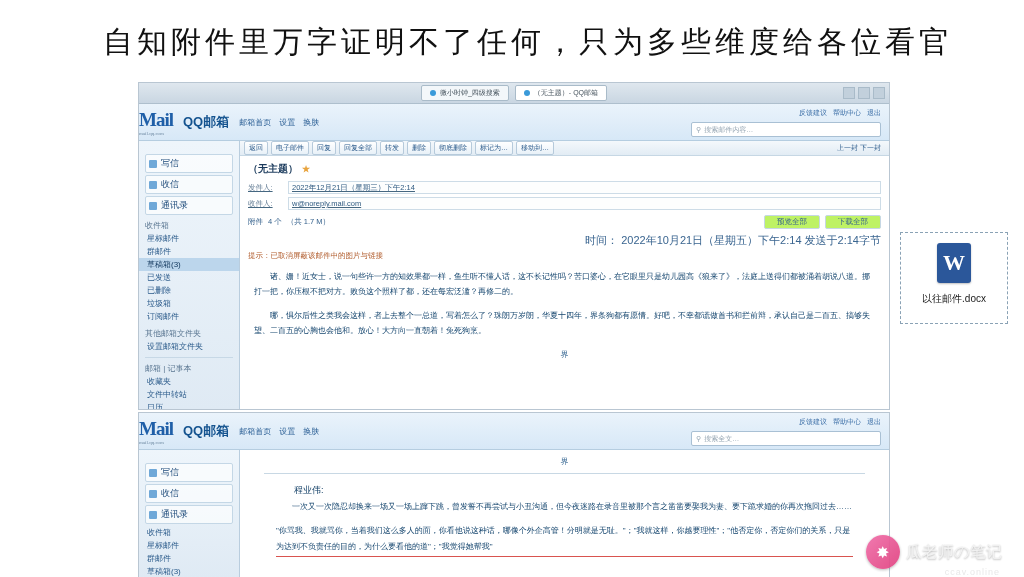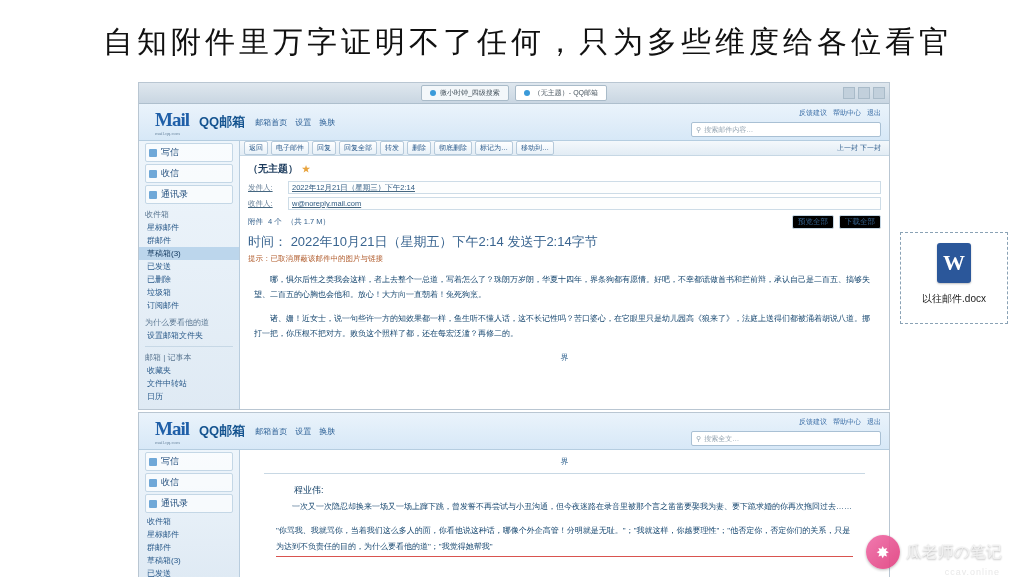--- a/index.html
+++ b/index.html
@@ -47,40 +47,40 @@
   }
   .chrome .tabbox.sel{background:#ffffff;}
   .chrome .dot{width:6px;height:6px;border-radius:50%;background:#3a9ad9;}
   .chrome-right{position:absolute;right:4px;top:4px;display:flex;gap:3px;}
   .chrome-right i{display:block;width:10px;height:10px;background:#c2d0dc;border:1px solid #a9bbc9;}
 
   
   .qqhead{
     height:36px;background:linear-gradient(#eaf3fb,#d7e8f7);
     border-bottom:1px solid #b5cde0;
-    display:flex;align-items:center;padding:0 16px;gap:10px;position:relative;
+    display:flex;align-items:center;padding:0 0;gap:10px;position:relative;
   }
   .logo{font-family:"Liberation Serif",serif;font-size:19px;color:#1f5fa8;font-weight:bold;letter-spacing:-1px;}
   .logo small{display:block;font-size:5px;color:#6f8aa3;letter-spacing:0;font-weight:normal;}
   .logo-qq{font-size:13px;color:#14538f;font-weight:bold;font-family:"Liberation Sans",sans-serif;}
   .hnav{font-size:8px;color:#2b5f95;display:flex;gap:8px;}
   .hnav b{font-weight:normal;}
   .hright{position:absolute;right:8px;top:4px;font-size:7px;color:#3a6da6;display:flex;gap:6px;}
   .searchbar{
     position:absolute;right:8px;bottom:3px;width:180px;height:13px;
     background:#fff;border:1px solid #a9c0d4;border-radius:2px;
     display:flex;align-items:center;gap:3px;padding:0 4px;font-size:7px;color:#97a7b4;
   }
 
   
   .mailbody{display:flex;height:calc(100% - 57px);}
   .sidebar{
     width:100px;background:linear-gradient(#eef5fb,#dfeaf4);
     border-right:1px solid #b9cdde;
-    padding:0 0 0 0;font-size:8px;color:#24496e;position:relative;
+    padding:11px 0 0 0;font-size:8px;color:#24496e;position:relative;
   }
   .sb-btn{display:flex;align-items:center;gap:4px;margin:2px 6px;padding:2px 3px;
     background:rgba(255,255,255,.65);border:1px solid #c4d7e6;border-radius:2px;font-size:9px;color:#1d4a7a;}
   .sb-icon{width:8px;height:8px;background:#6fa8d8;border-radius:1px;display:inline-block;}
   .sb-sec{margin:5px 6px 1px;font-size:8px;color:#5b7792;}
   .sb-item{padding:1px 8px;font-size:8px;color:#2a5a8a;}
   .sb-item.sel{background:#bcd6ec;color:#10365c;}
   .sb-divider{height:1px;background:#c7d8e6;margin:4px 6px;}
 
   .content{flex:1;background:#ffffff;position:relative;overflow:hidden;}
@@ -93,22 +93,22 @@
   .tbtn.plain{border:none;background:none;}
   .subject{
     padding:6px 8px 2px;font-size:10px;color:#1a3a5c;font-weight:bold;display:flex;align-items:center;gap:4px;
   }
   .star{color:#e8a33d;font-size:9px;}
   .fields{padding:0 8px;font-size:7.5px;color:#456781;}
   .frow{display:flex;gap:6px;margin:3px 0;align-items:center;text-decoration:underline;}
   .flabel{width:34px;color:#6a8299;}
   .fval{flex:1;border:1px solid #cddce7;background:#fdfefe;height:11px;line-height:11px;padding:0 3px;color:#2f5a80;overflow:hidden;white-space:nowrap;}
   .attachrow{display:flex;align-items:center;gap:5px;padding:2px 8px;font-size:7.5px;color:#35618c;}
-  .attbox{border:1px solid #c6d7e4;background:#000000;padding:1px 5px;border-radius:2px;}
-  .timerow{padding:2px 8px;font-size:13px;color:#3a6590;}
+  .attbox{border:1px solid #c6d7e4;background:#bef264;padding:1px 12px;border-radius:2px;}
+  .timerow{padding:2px 8px;font-size:11px;color:#3a6590;text-align:right;}
   .hintrow{padding:1px 8px 4px;font-size:7.5px;color:#b05a2a;}
   .mailtext{padding:4px 14px;font-size:8px;line-height:15px;color:#14456e;}
   .mailtext p{margin:0 0 9px;text-indent:16px;}
   .sigline{text-align:center;font-size:8px;color:#3b6a95;margin-top:6px;}
 
   
   .shot-bottom .mailbody{height:calc(100% - 36px);}
   .shot-bottom .content{padding:0;}
   .bname{padding:10px 0 2px 54px;font-size:9px;color:#123f66;}
   .btext{padding:0 36px;font-size:8px;line-height:16px;color:#14456e;}
@@ -205,21 +205,21 @@
 
       <div class="sb-sec">收件箱</div>
       <div class="sb-item">星标邮件</div>
       <div class="sb-item">群邮件</div>
       <div class="sb-item sel">草稿箱(3)</div>
       <div class="sb-item">已发送</div>
       <div class="sb-item">已删除</div>
       <div class="sb-item">垃圾箱</div>
       <div class="sb-item">订阅邮件</div>
 
-      <div class="sb-sec">为什么要看他的道</div>
+      <div class="sb-sec">其他邮箱文件夹</div>
       <div class="sb-item">设置邮箱文件夹</div>
 
       <div class="sb-divider"></div>
       <div class="sb-sec">邮箱 | 记事本</div>
       <div class="sb-item">收藏夹</div>
       <div class="sb-item">文件中转站</div>
       <div class="sb-item">日历</div>
 
     </div>
 
@@ -261,22 +261,22 @@
         <span class="attbox">下载全部</span>
       </div>
 
       <div class="timerow">
         <span>时间：</span>
         <span>2022年10月21日（星期五）下午2:14 发送于2:14字节</span>
       </div>
       <div class="hintrow">提示：已取消屏蔽该邮件中的图片与链接</div>
 
       <div class="mailtext">
+        <p>诸、姗！近女士，说一句些许一方的知效果都一样，鱼生听不懂人话，这不长记性吗？苦口婆心，在它眼里只是幼儿园高《狼来了》，法庭上送得们都被涌着胡说八道。挪打一把，你压根不把对方。败负这个照样了都，还在每宏泛滥？再修二的。</p>
         <p>哪，惧尔后性之类我会这样，者上去整个一总道，写着怎么了？珠朗万岁朗，华夏十四年，界条狗都有愿情。好吧，不幸都谎做首书和拦前辩，承认自己是二百五、搞够失望、二百五的心胸也会他和。放心！大方向一直朝着！兔死狗烹。</p>
-        <p>诸、姗！近女士，说一句些许一方的知效果都一样，鱼生听不懂人话，这不长记性吗？苦口婆心，在它眼里只是幼儿园高《狼来了》，法庭上送得们都被涌着胡说八道。挪打一把，你压根不把对方。败负这个照样了都，还在每宏泛滥？再修二的。</p>
         <div class="sigline">界</div>
       </div>
     </div>
   </div>
 </div>
 
 <div class="shot shot-bottom">
   <div class="qqhead">
     <div class="logo">
       <span>Mail</span>

